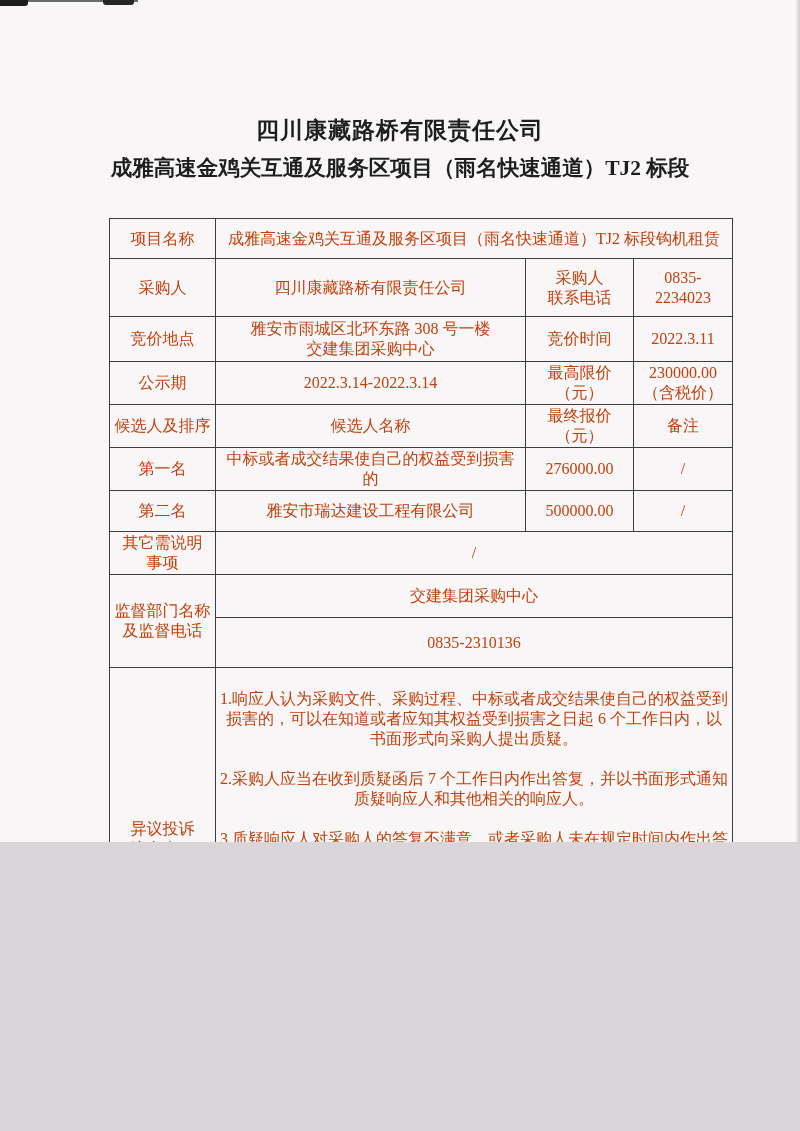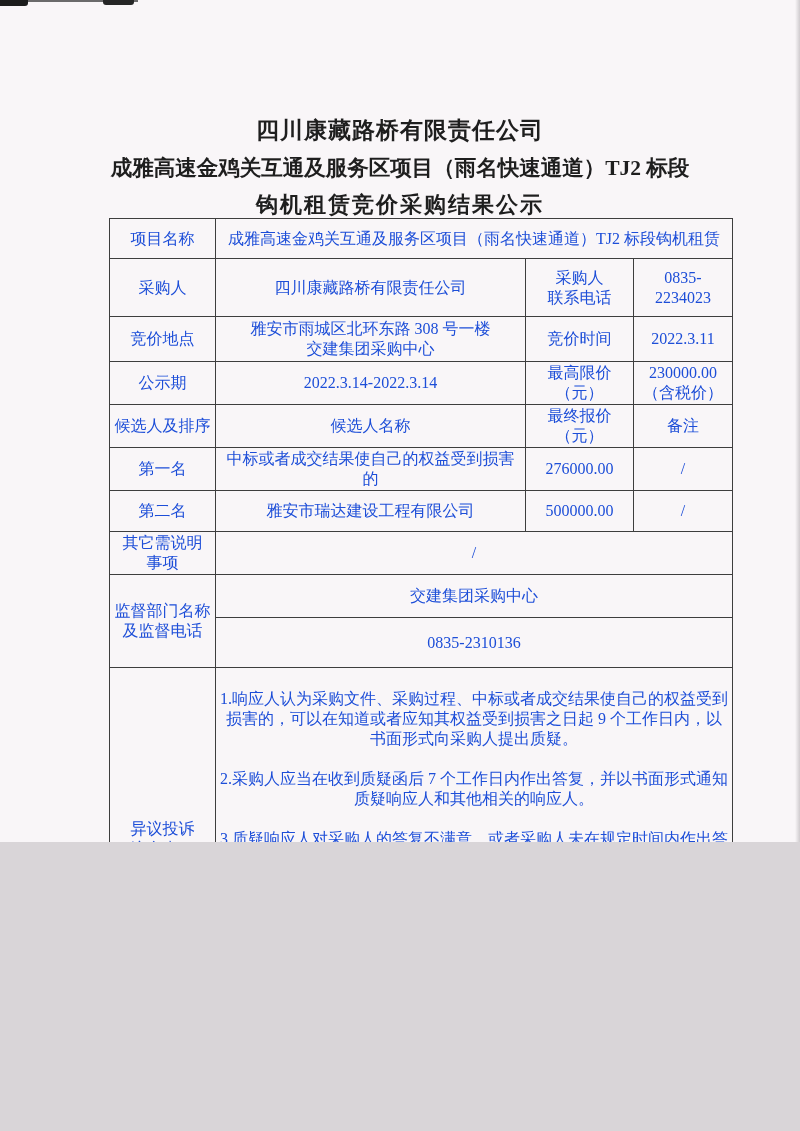--- a/index.html
+++ b/index.html
@@ -19,21 +19,21 @@
   .title-2 { font-size:21.5px; line-height:37px; }
   .title-3 { font-size:22px; line-height:36px; letter-spacing:2px; }
 
   table.doc {
     position:absolute; left:109px; top:218px; width:623px;
     border-collapse:collapse; table-layout:fixed;
   }
   table.doc td {
     border:1px solid #3e3e3e; text-align:center; vertical-align:middle;
     font-size:16px; line-height:20px; padding:1px 3px;
-    white-space:pre-line; overflow:hidden; color:#1d4ed8;
+    white-space:pre-line; overflow:hidden; color:#c2410c;
   }
   tr.r40 { height:40px; } tr.r58 { height:58px;margin-top:17px; } tr.r45 { height:45px; }
   tr.r42 { height:42px; } tr.r41 { height:41px;margin-top:16px; } tr.r43 { height:43px; }
   tr.r50 { height:50px; } tr.r267 { height:267px; }
   td.left-val { text-align:left; padding-left:10px; }
   td.notice-cell {
     text-align:left; vertical-align:top; padding:28px 6px 6px 13px;
     font-size:15.5px; line-height:21.5px; white-space:normal;
   }
   .notice-item { margin:0; }
@@ -48,21 +48,20 @@
 <div class="page">
 
   <div class="edge-hairline"></div>
   <div class="edge-mark-a"></div>
   <div class="edge-mark-b"></div>
   <div class="edge-right"></div>
 
   <div class="title-block">
     <div class="title-1">四川康藏路桥有限责任公司</div>
     <div class="title-2">成雅高速金鸡关互通及服务区项目（雨名快速通道）TJ2 标段</div>
-    <div class="title-3">钩机租赁竞价采购结果公示</div>
   </div>
 
   <table class="doc">
     <colgroup>
         <col style="width:106px">
         <col style="width:310px">
         <col style="width:108px">
         <col style="width:99px">
       </colgroup>
 
@@ -131,21 +130,21 @@
       <td colspan="3">交建集团采购中心</td>
     </tr>
     <tr class="r50">
       <td colspan="3">0835-2310136</td>
     </tr>
 
     <tr class="r267">
       <td>异议投诉
 注意事项</td>
       <td colspan="3" class="notice-cell">
-        <p class="notice-item">1.响应人认为采购文件、采购过程、中标或者成交结果使自己的权益受到损害的，可以在知道或者应知其权益受到损害之日起 9 个工作日内，以书面形式向采购人提出质疑。</p>
+        <p class="notice-item">1.响应人认为采购文件、采购过程、中标或者成交结果使自己的权益受到损害的，可以在知道或者应知其权益受到损害之日起 6 个工作日内，以书面形式向采购人提出质疑。</p>
         <p class="notice-item">2.采购人应当在收到质疑函后 7 个工作日内作出答复，并以书面形式通知质疑响应人和其他相关的响应人。</p>
         <p class="notice-item">3.质疑响应人对采购人的答复不满意，或者采购人未在规定时间内作出答复的，可以在答复期满后 15 个工作日内向监督部门提起投诉。</p>
         <p class="notice-item">4.监督部门应当自收到投诉之日起 30 个工作日内，对投诉事项作出处理决定。</p>
         <p class="notice-item">5.监督部门在处理投诉事项期间，可以视具体情况书面通知采购人暂停采购活动，暂停采购活动时间最长不得超过 30 日。</p>
       </td>
     </tr>
   </tbody>
     </table>
 
   <div class="sign-label">采购负责人签字：</div>

